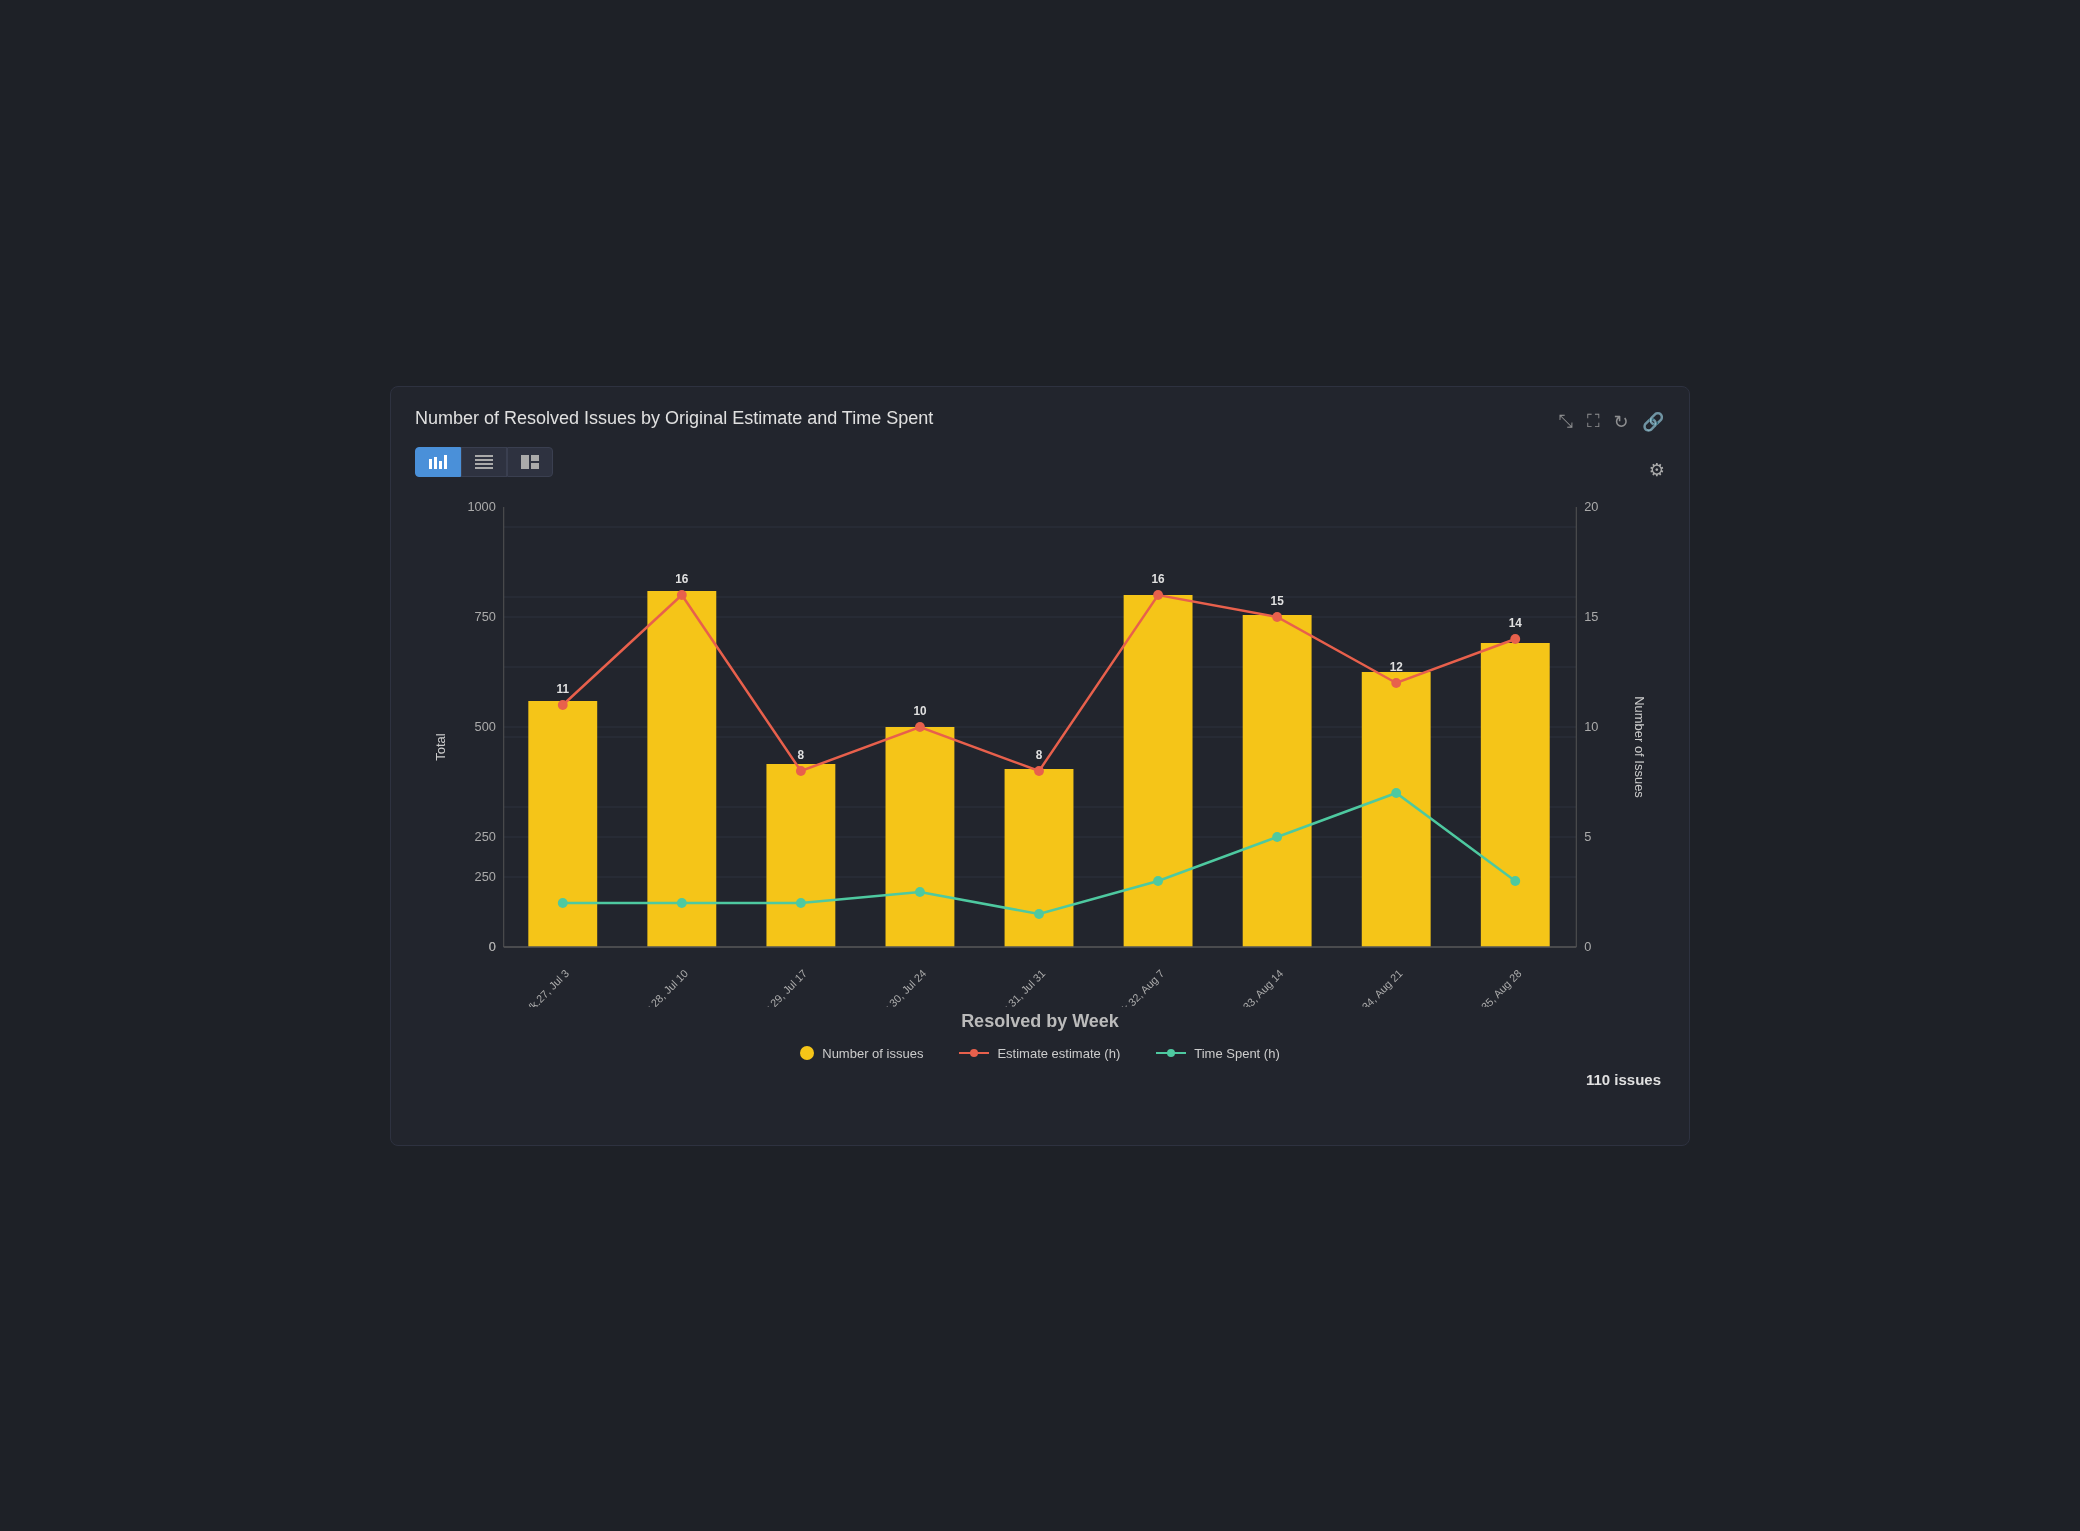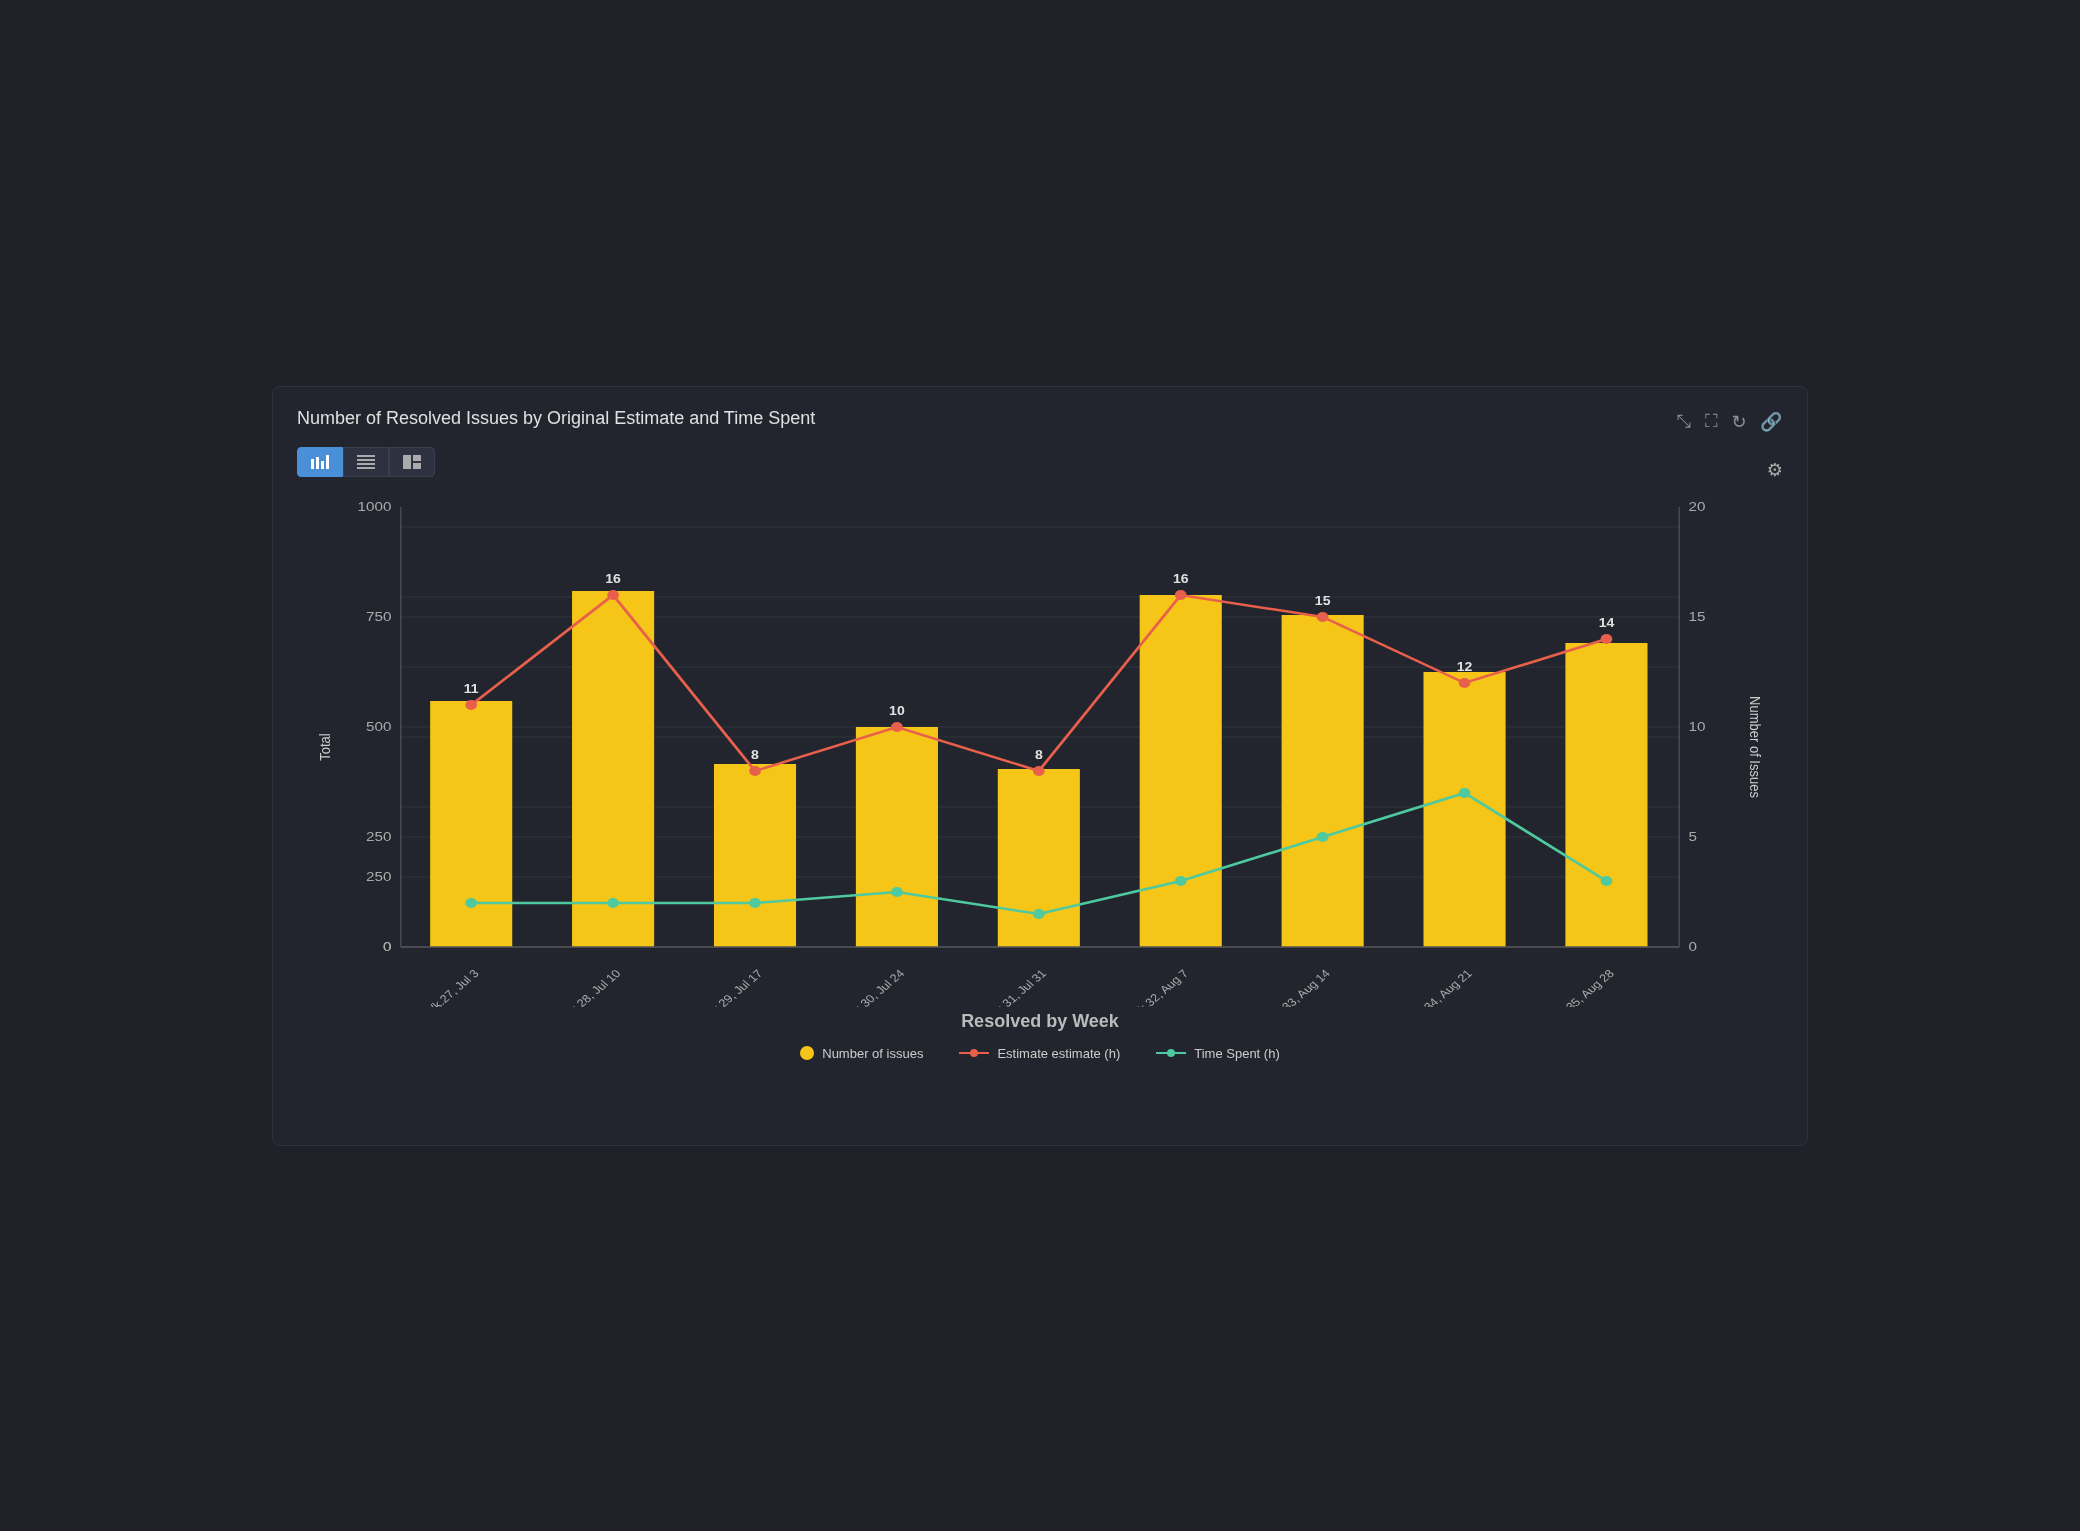--- a/index.html
+++ b/index.html
@@ -8,21 +8,21 @@
       font-family: -apple-system, BlinkMacSystemFont, 'Segoe UI', sans-serif;
       color: #ccc;
       display: flex;
       align-items: center;
       justify-content: center;
       min-height: 100vh;
     }
     .card {
       background: #22252d;
       border-radius: 8px;
-      width: 1536px;
+      width: 1300px;
       min-height: 760px;
       padding: 20px 24px 20px 24px;
       position: relative;
       border: 1px solid #2e3240;
     }
     .header {
       display: flex;
       align-items: flex-start;
       justify-content: space-between;
       margin-bottom: 14px;
@@ -270,13 +270,14 @@
     </div>
     <div class="legend-item">
       <svg width="30" height="14" viewBox="0 0 30 14">
         <line x1="0" y1="7" x2="30" y2="7" stroke="#4ec9a0" stroke-width="2"></line>
         <circle cx="15" cy="7" r="4" fill="#4ec9a0"></circle>
       </svg>
       <span>Time Spent (h)</span>
     </div>
   </div>
 
+  <div class="issues-count">110 issues</div>
 </div>
 
 </body></html>

